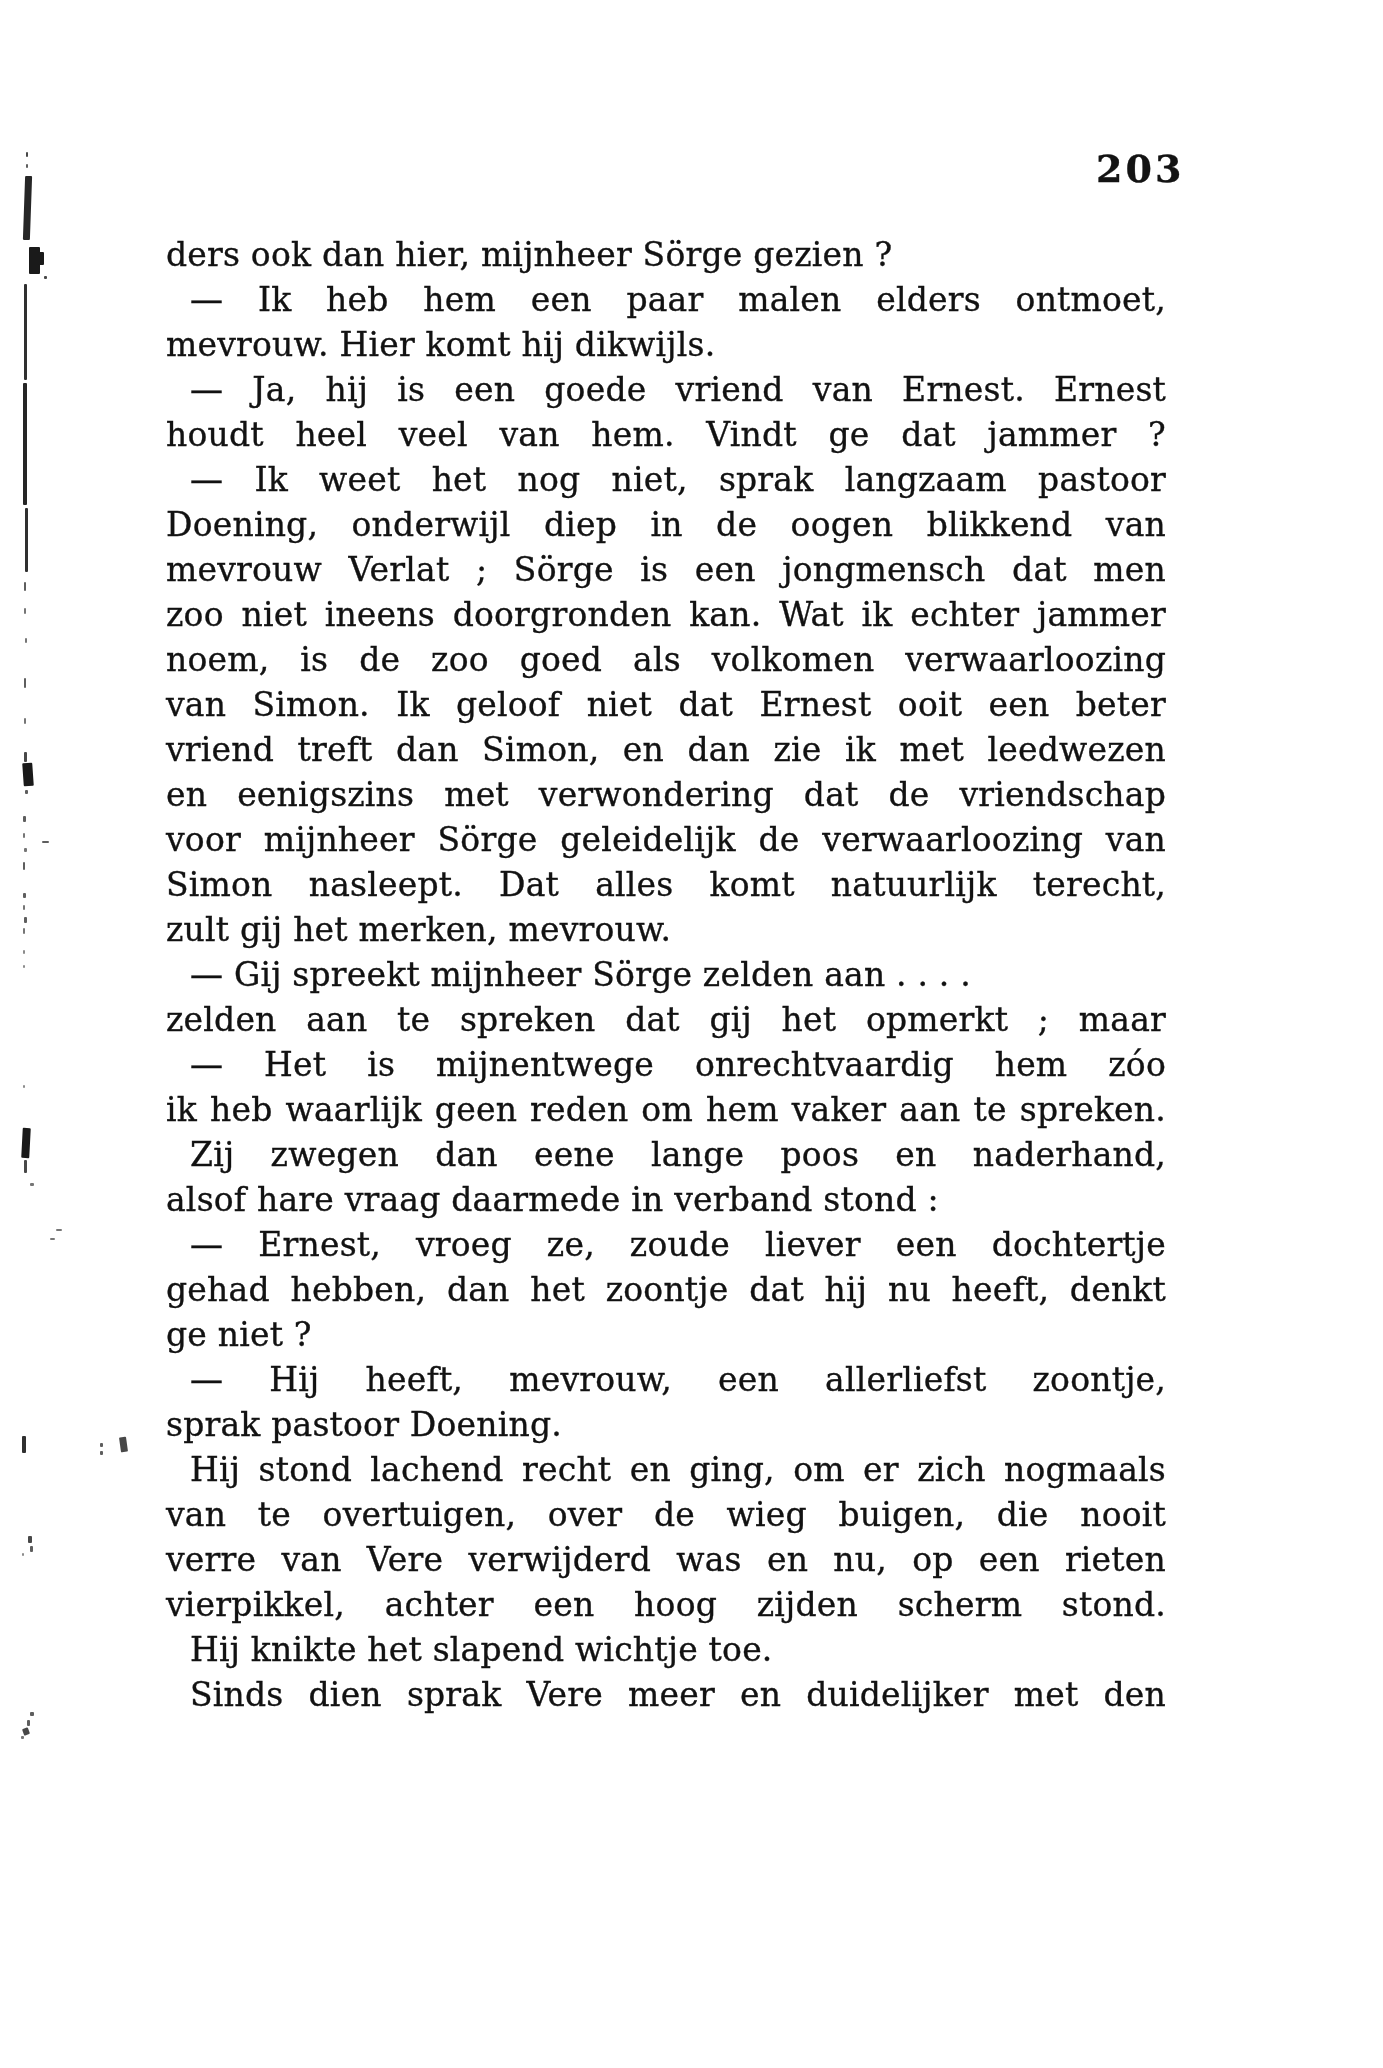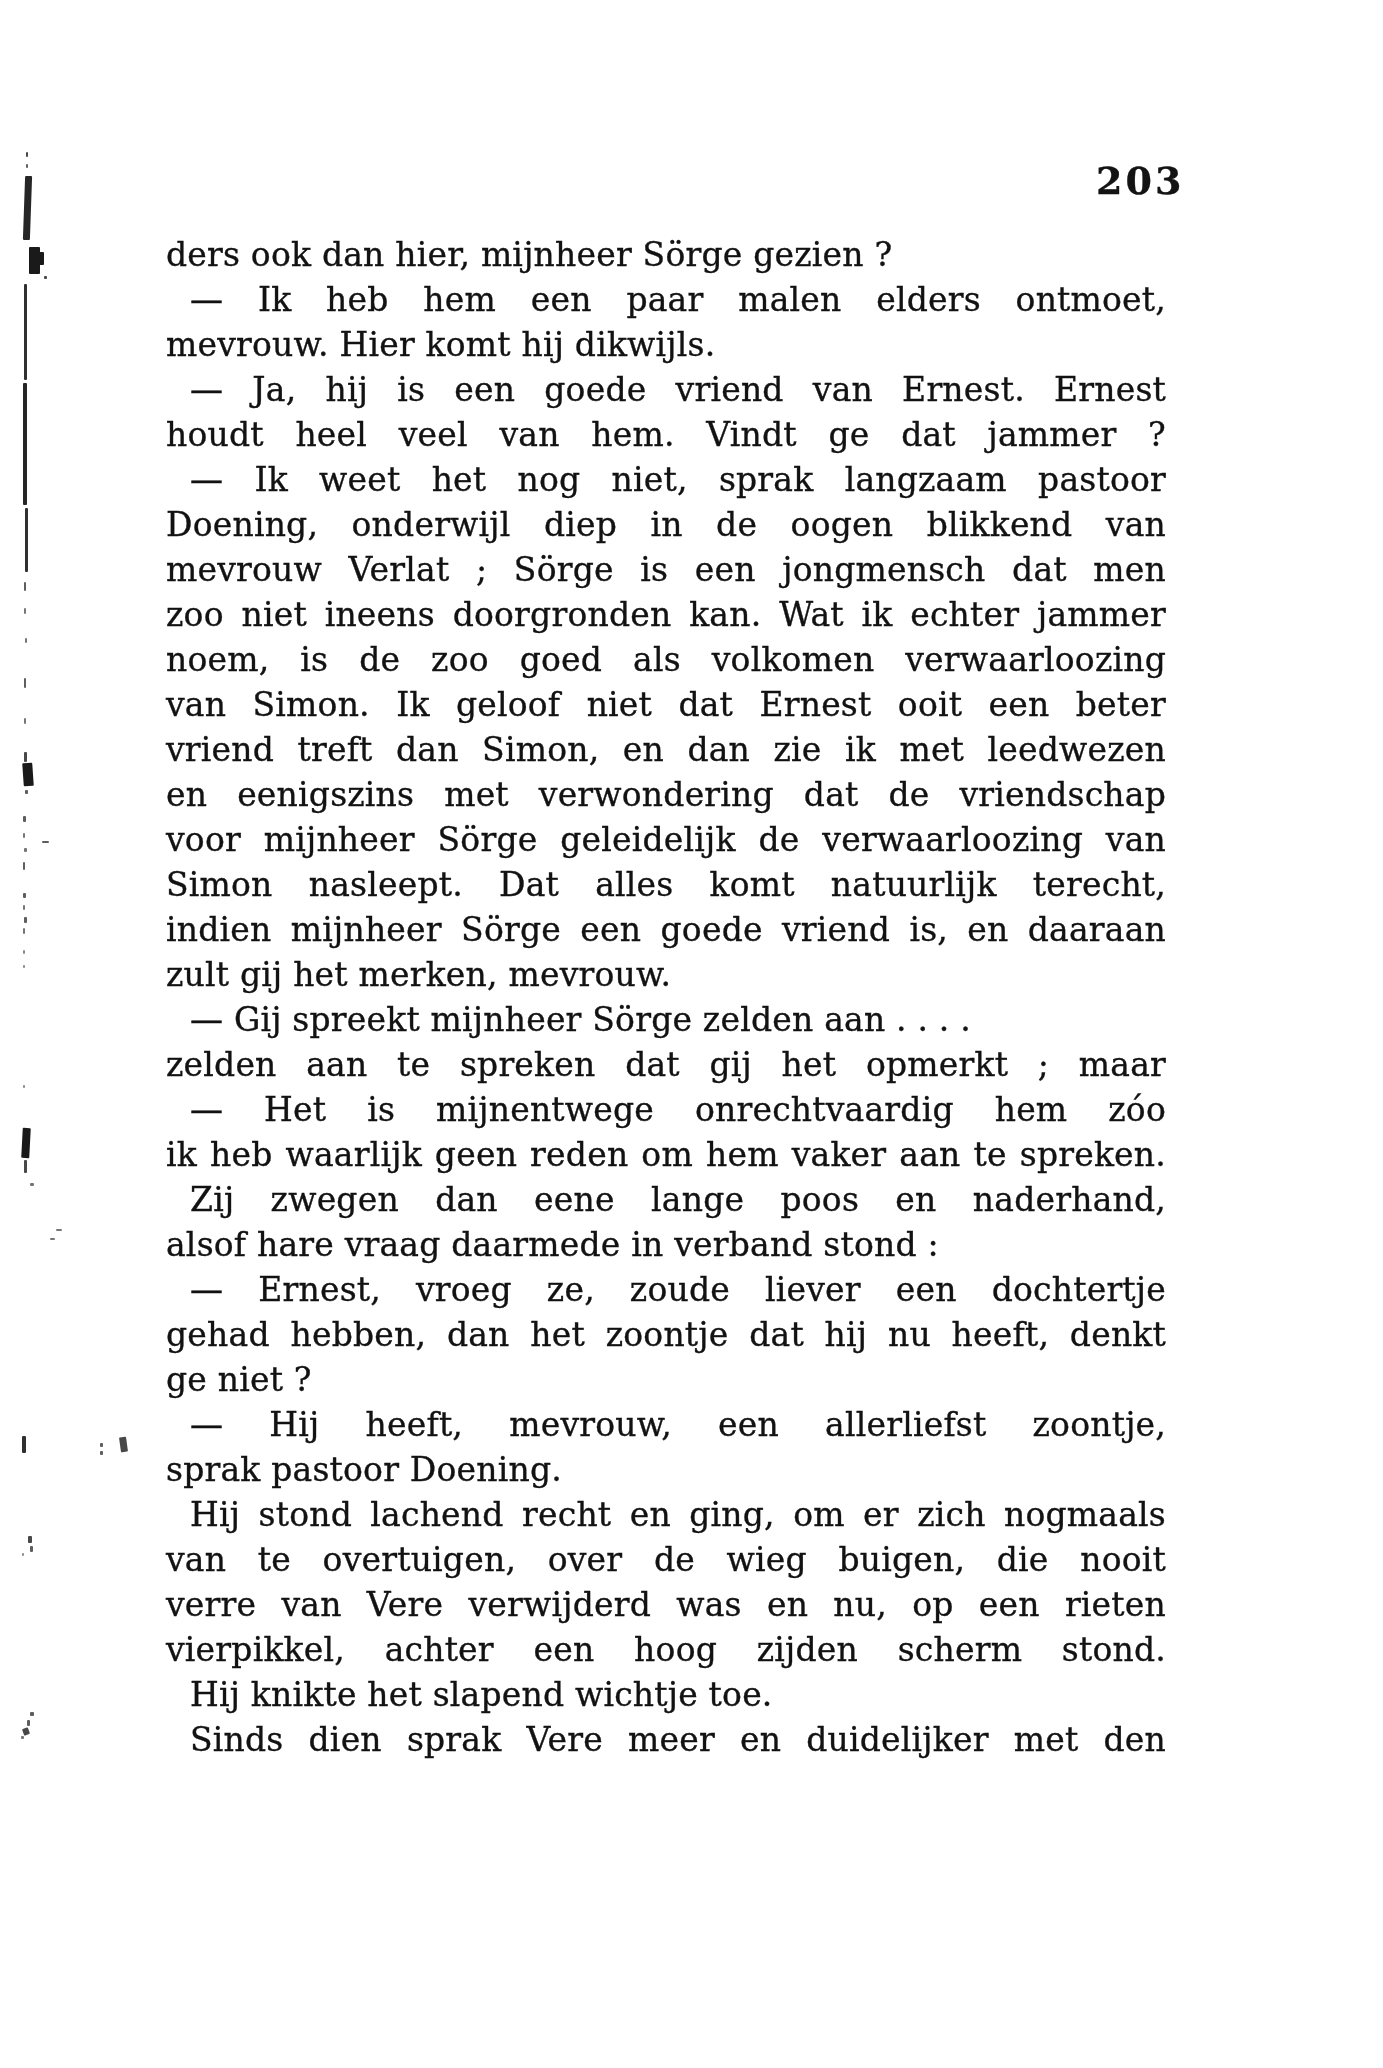--- a/index.html
+++ b/index.html
@@ -17,21 +17,20 @@
     color: #121212;
   }
   .page-number {
     position: absolute;
     top: 146px;
     left: 1096px;
     font-size: 38px;
     font-weight: 700;
     letter-spacing: 3px;
     color: #131313;
-    margin-top: 12px;
     -webkit-text-stroke: 0.3px #131313;
   }
   .text-block {
     position: absolute;
     top: 232px;
     left: 166px;
     width: 1000px;
   }
   .text-line {
     height: 45px;
@@ -121,21 +120,20 @@
       <div class="text-line indent">— Ik weet het nog niet, sprak langzaam pastoor</div>
       <div class="text-line">Doening, onderwijl diep in de oogen blikkend van</div>
       <div class="text-line">mevrouw Verlat ; Sörge is een jongmensch dat men</div>
       <div class="text-line">zoo niet ineens doorgronden kan. Wat ik echter jammer</div>
       <div class="text-line">noem, is de zoo goed als volkomen verwaarloozing</div>
       <div class="text-line">van Simon. Ik geloof niet dat Ernest ooit een beter</div>
       <div class="text-line">vriend treft dan Simon, en dan zie ik met leedwezen</div>
       <div class="text-line">en eenigszins met verwondering dat de vriendschap</div>
       <div class="text-line">voor mijnheer Sörge geleidelijk de verwaarloozing van</div>
       <div class="text-line">Simon nasleept. Dat alles komt natuurlijk terecht,</div>
-      <div class="text-line">indien mijnheer Sörge een goede vriend is, en daaraan</div>
       <div class="text-line last">zult gij het merken, mevrouw.</div>
       <div class="text-line indent last">— Gij spreekt mijnheer Sörge zelden aan . . . .</div>
       <div class="text-line">zelden aan te spreken dat gij het opmerkt ; maar</div>
       <div class="text-line indent">— Het is mijnentwege onrechtvaardig hem zóo</div>
       <div class="text-line">ik heb waarlijk geen reden om hem vaker aan te spreken.</div>
       <div class="text-line indent">Zij zwegen dan eene lange poos en naderhand,</div>
       <div class="text-line last">alsof hare vraag daarmede in verband stond :</div>
       <div class="text-line indent">— Ernest, vroeg ze, zoude liever een dochtertje</div>
       <div class="text-line">gehad hebben, dan het zoontje dat hij nu heeft, denkt</div>
       <div class="text-line last">ge niet ?</div>

